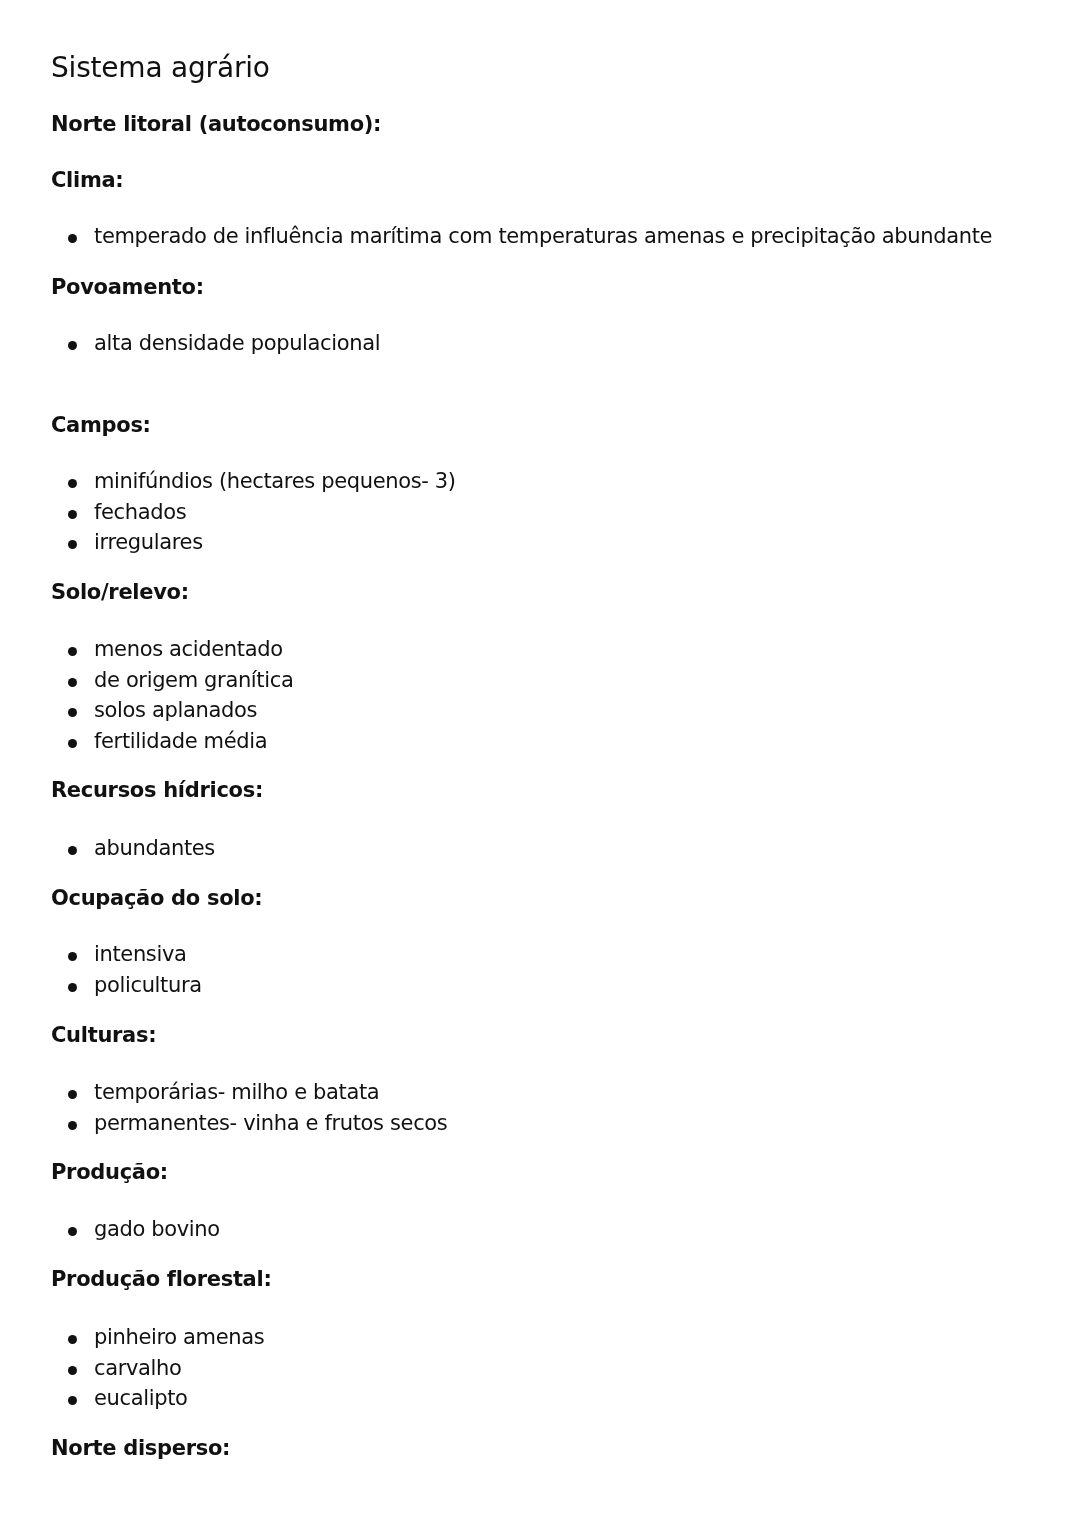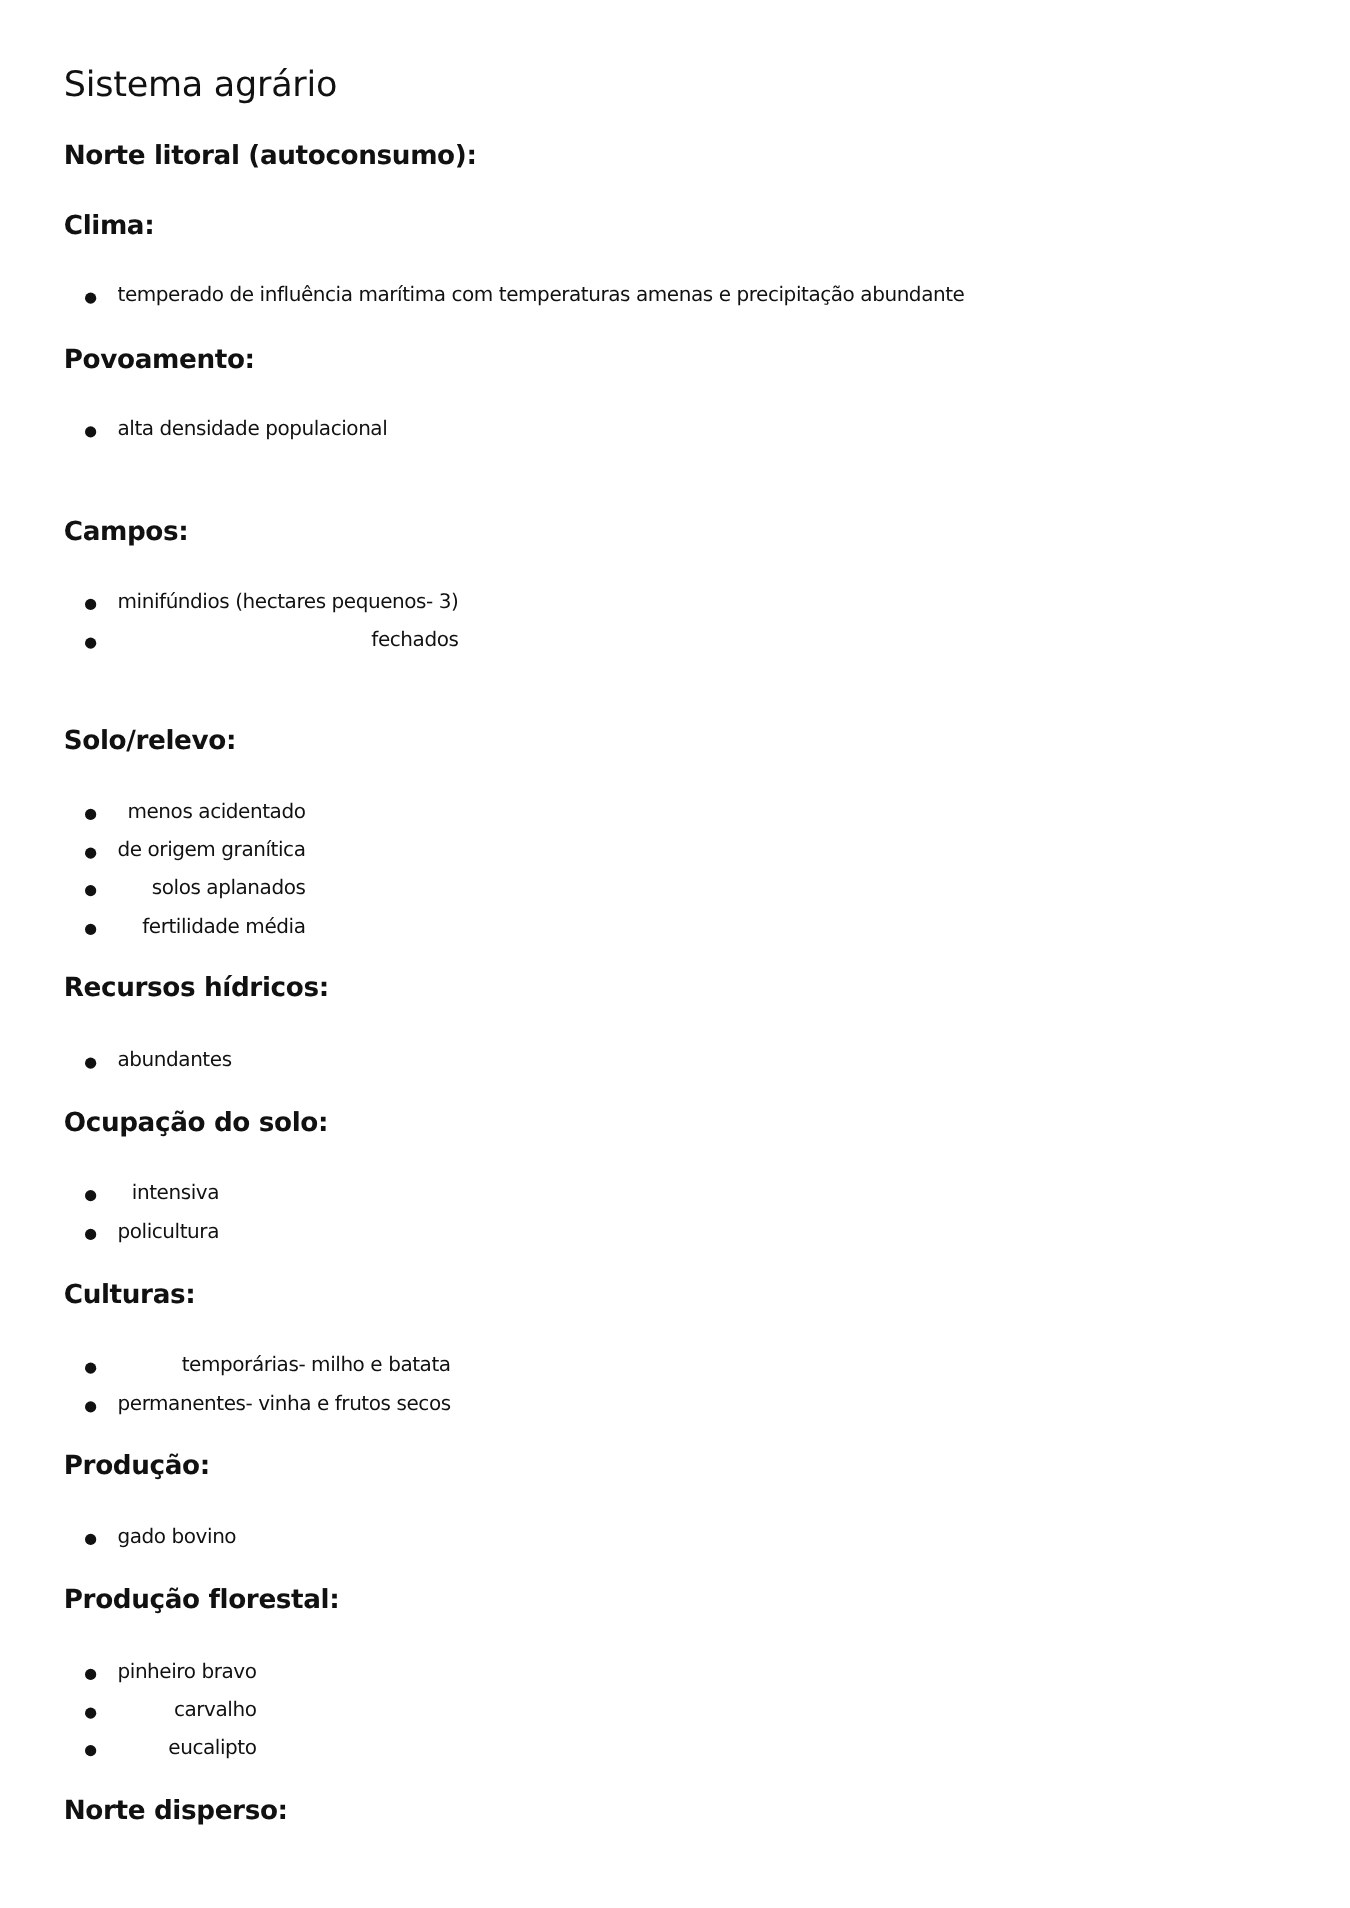--- a/index.html
+++ b/index.html
@@ -44,25 +44,24 @@
       position: absolute;
       left: 0;
       margin: 0;
       padding: 0;
       list-style: none;
     }
     .list li {
       position: relative;
       height: 30.5px;
       line-height: 30px;
-      font-size: 16px;
+      font-size: 21px;
       padding-left: 43px;
       white-space: nowrap;
       letter-spacing: -0.35px;
-      text-align: right;
     }
     .bullet {
       position: absolute;
       left: 17px;
       top: 13px;
       width: 9px;
       height: 9px;
       border-radius: 50%;
       background: #111111;
     }
@@ -83,20 +82,21 @@
 
   <h3 class="heading" style="top:275px">Povoamento:</h3>
   <ul class="list" style="top:328px">
     <li><span class="bullet"></span><span>alta densidade populacional</span></li>
   </ul>
 
   <h3 class="heading" style="top:413px">Campos:</h3>
   <ul class="list" style="top:466px">
     <li><span class="bullet"></span><span>minifúndios (hectares pequenos- 3)</span></li>
     <li><span class="bullet"></span><span>fechados</span></li>
+    <li><span class="bullet"></span><span>irregulares</span></li>
   </ul>
 
   <h3 class="heading" style="top:580px">Solo/relevo:</h3>
   <ul class="list" style="top:634px">
     <li><span class="bullet"></span><span>menos acidentado</span></li>
     <li><span class="bullet"></span><span>de origem granítica</span></li>
     <li><span class="bullet"></span><span>solos aplanados</span></li>
     <li><span class="bullet"></span><span>fertilidade média</span></li>
   </ul>
 
@@ -117,20 +117,20 @@
     <li><span class="bullet"></span><span>permanentes- vinha e frutos secos</span></li>
   </ul>
 
   <h3 class="heading" style="top:1160px">Produção:</h3>
   <ul class="list" style="top:1214px">
     <li><span class="bullet"></span><span>gado bovino</span></li>
   </ul>
 
   <h3 class="heading" style="top:1267px">Produção florestal:</h3>
   <ul class="list" style="top:1322px">
-    <li><span class="bullet"></span><span>pinheiro bravo</span></li>
+    <li><span class="bullet"></span><span>pinheiro amenas</span></li>
     <li><span class="bullet"></span><span>carvalho</span></li>
     <li><span class="bullet"></span><span>eucalipto</span></li>
   </ul>
 
   <h2 class="heading" style="top:1436px">Norte disperso:</h2>
 
 </div>
 
 </body></html>

